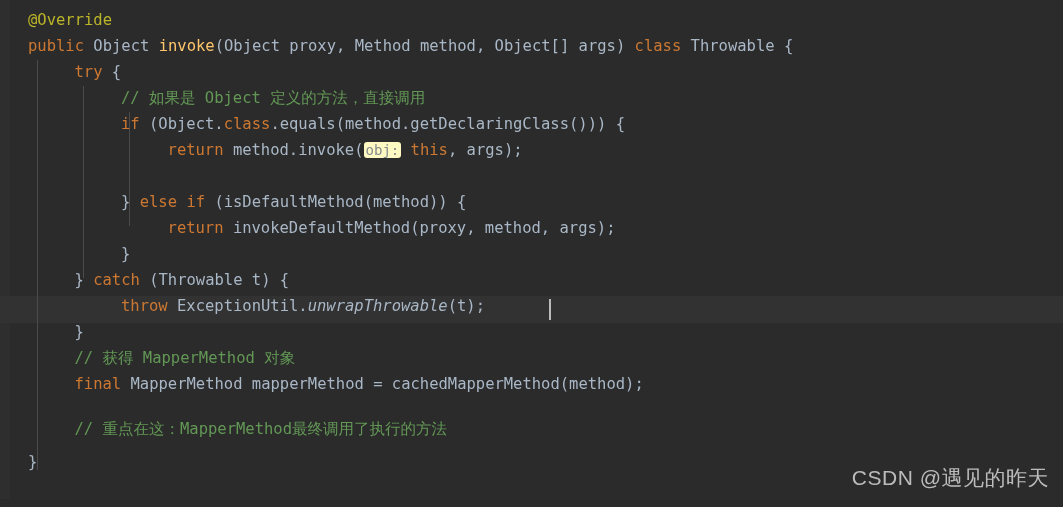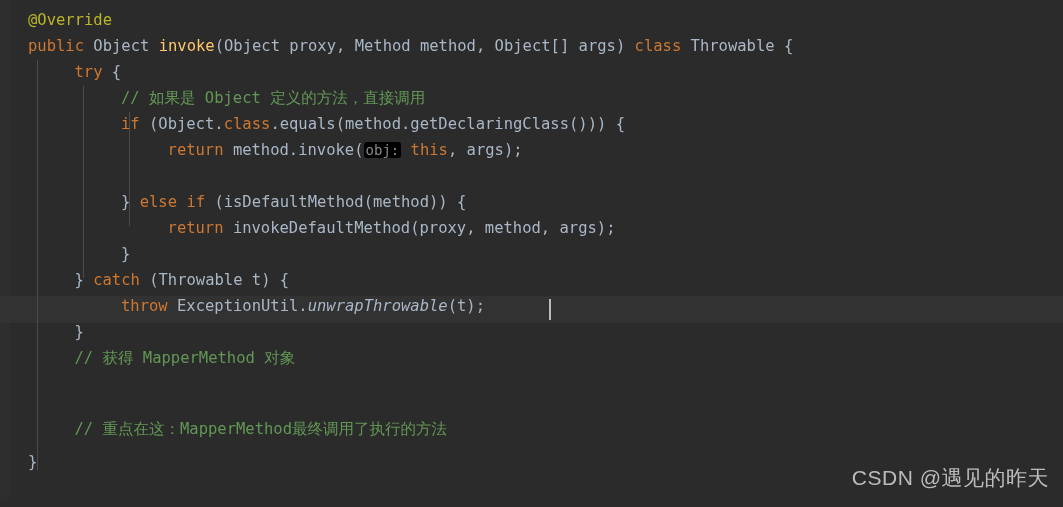--- a/index.html
+++ b/index.html
@@ -58,21 +58,21 @@
   .t-default   { color: #a9b7c6; }
   .t-keyword   { color: #cc7832; }
   .t-annotation{ color: #bbb529; }
   .t-method    { color: #ffc66d; }
   .t-comment   { color: #629755; margin-top: 10px; }
   .t-field     { color: #9876aa; }
   .t-static    { color: #a9b7c6; font-style: italic; }
 
   
   .param-hint {
-    background: #000000;
+    background: #fef9c3;
     color: #868a8c;
     border-radius: 3px;
     padding: 0 2px;
     font-size: 14px;
   }
   
   #caret {
     position: absolute;
     width: 2px;
     height: 21px;
@@ -116,20 +116,21 @@
       <div class="code-line" style="top: 111px; left: 121.04px;"><span class="t-keyword">if</span><span class="t-default"> (Object.</span><span class="t-keyword">class</span><span class="t-default">.equals(method.getDeclaringClass())) {</span></div>
       <div class="code-line" style="top: 137px; left: 167.56px;"><span class="t-keyword">return</span><span class="t-default"> method.invoke(</span><span class="param-hint">obj:</span><span class="t-default"> </span><span class="t-keyword">this</span><span class="t-default">, args);</span></div>
       <div class="code-line" style="top: 163px; left: 28px;"></div>
       <div class="code-line" style="top: 215px; left: 167.56px;"><span class="t-keyword">return</span><span class="t-default"> invokeDefaultMethod(proxy, method, args);</span></div>
       <div class="code-line" style="top: 189px; left: 121.04px;"><span class="t-default">} </span><span class="t-keyword">else</span><span class="t-default"> </span><span class="t-keyword">if</span><span class="t-default"> (isDefaultMethod(method)) {</span></div>
       <div class="code-line" style="top: 241px; left: 121.04px;"><span class="t-default">}</span></div>
       <div class="code-line" style="top: 267px; left: 74.52px;"><span class="t-default">} </span><span class="t-keyword">catch</span><span class="t-default"> (Throwable t) {</span></div>
       <div class="code-line" style="top: 293px; left: 121.04px;"><span class="t-keyword">throw</span><span class="t-default"> ExceptionUtil.</span><span class="t-static">unwrapThrowable</span><span class="t-default">(t);</span></div>
       <div class="code-line" style="top: 319px; left: 74.52px;"><span class="t-default">}</span></div>
       <div class="code-line" style="top: 345px; left: 74.52px;"><span class="t-comment">// 获得 MapperMethod 对象</span></div>
+      <div class="code-line" style="top: 371px; left: 74.52px;"><span class="t-keyword">final</span><span class="t-default"> MapperMethod mapperMethod = cachedMapperMethod(method);</span></div>
       <div class="code-line" style="top: 416px; left: 74.52px;"><span class="t-comment">// 重点在这：MapperMethod最终调用了执行的方法</span></div>
       <div class="code-line" style="top: 449px; left: 28px;"><span class="t-default">}</span></div>
     </div>
 
   <div id="caret"></div>
 
   <div id="watermark">CSDN @遇见的昨天</div>
 
 </div>
 

